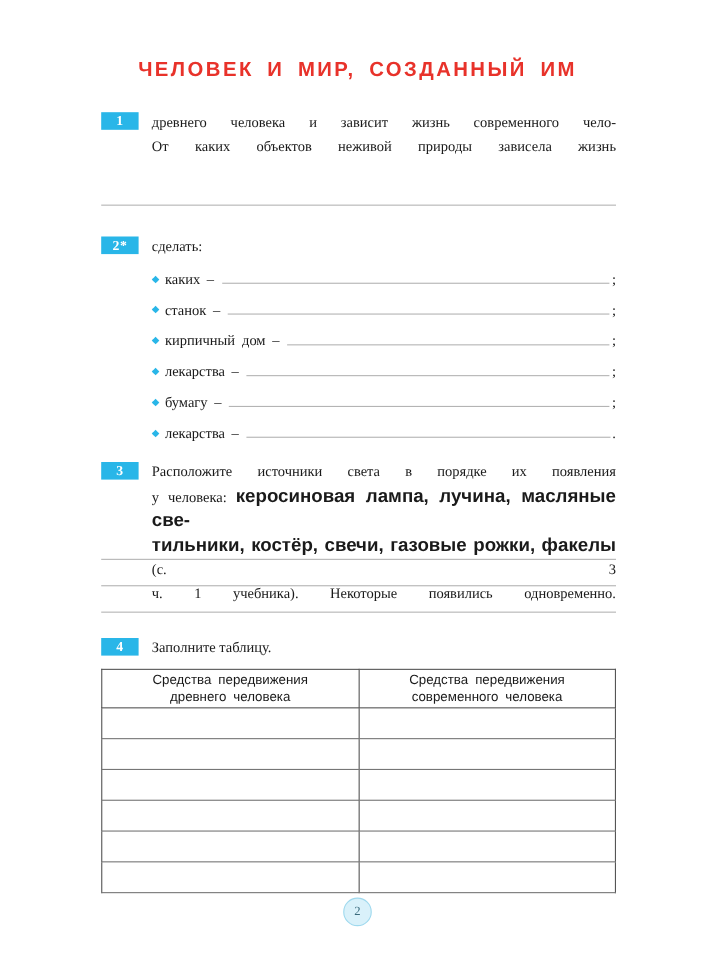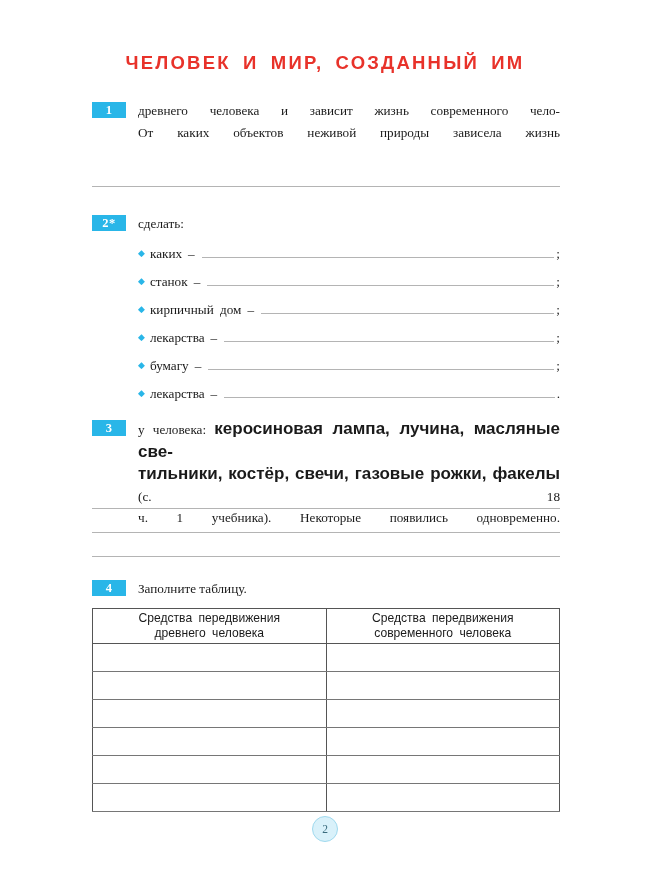--- a/index.html
+++ b/index.html
@@ -253,22 +253,23 @@
         <span class="bullet-fill"></span>
         <span class="bullet-end">.</span>
       </div>
 
     </div>
   </div>
 
   <div class="task" style="top:418px;">
     <div class="badge">3</div>
     <div class="task-body">
+      <span class="just-line">Расположите источники света в порядке их появления</span>
       <span class="just-line"><span>у человека: </span><span class="emph">керосиновая лампа, лучина, масляные све-</span></span>
-      <span class="just-line"><span class="emph">тильники, костёр, свечи, газовые рожки, факелы</span><span> (с. 18</span></span>
+      <span class="just-line"><span class="emph">тильники, костёр, свечи, газовые рожки, факелы</span><span> (с. 3</span></span>
       <span class="just-line">ч. 1 учебника). Некоторые появились одновременно.</span>
     </div>
   </div>
 
   <div class="rule" style="position:absolute;left:92px;top:508px;width:468px;"></div>
   <div class="rule" style="position:absolute;left:92px;top:532px;width:468px;"></div>
   <div class="rule" style="position:absolute;left:92px;top:556px;width:468px;"></div>
 
   <div class="task" style="top:578px;">
     <div class="badge">4</div>

